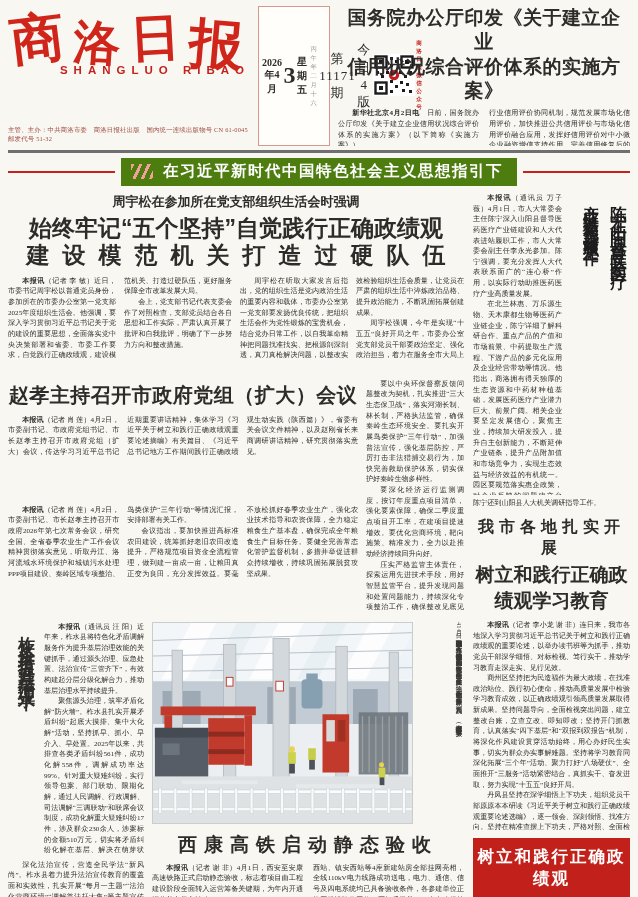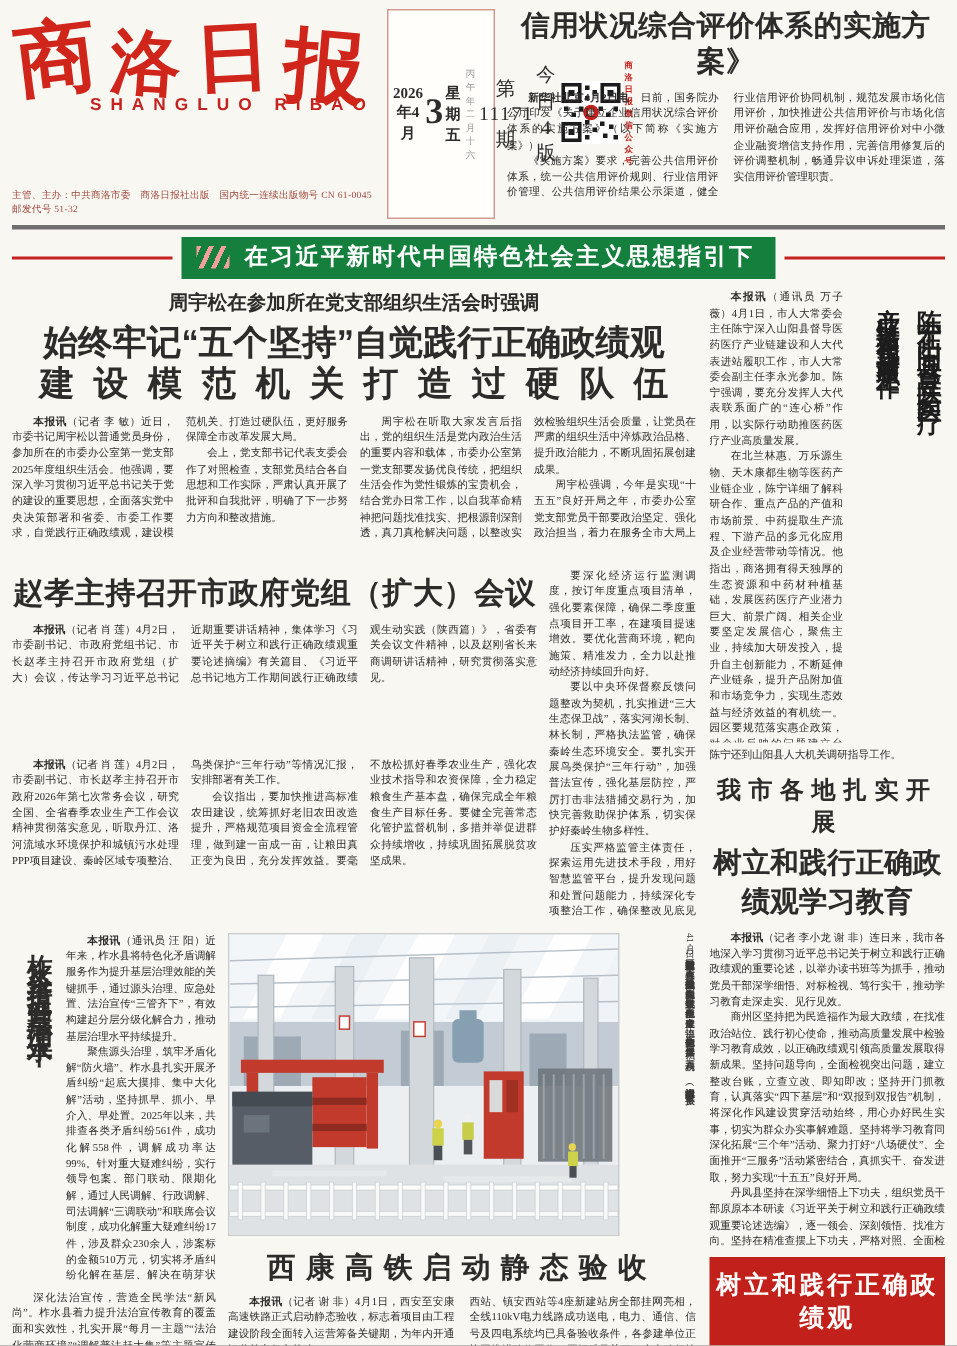--- a/index.html
+++ b/index.html
@@ -30,21 +30,21 @@
   .db-qrcap{font-size:5.6px;color:#c5211e;font-weight:bold;}
   .top-story{flex:1;display:flex;flex-direction:column;min-width:0;}
   .ts-headline{font-family:"Liberation Sans",sans-serif;font-weight:900;font-size:19px;
                line-height:1.28;text-align:center;letter-spacing:.5px;}
   .ts-body{margin-top:5px;column-count:2;column-gap:10px;font-size:7.1px;line-height:1.5;
            text-align:justify;flex:1;overflow:hidden;}
   .header-rule{height:3px;background:#6f6f6f;margin:4px 0 5px;}
   
   .banner{display:flex;align-items:center;gap:6px;margin:2px 0 7px;}
   .banner-line{flex:1;height:2px;background:#c5211e;}
-  .banner-bar{background:#15803d;color:#fff;font-family:"Liberation Sans",sans-serif;
+  .banner-bar{background:#4d7c0f;color:#fff;font-family:"Liberation Sans",sans-serif;
               font-weight:900;font-size:15.5px;letter-spacing:1.5px;padding:3px 14px 4px 10px;
               display:flex;align-items:center;}
   .banner-stripes{width:22px;height:15px;margin-right:10px;flex:none;
      background:repeating-linear-gradient(115deg,#f2a09c 0 3px,rgba(0,0,0,0) 3px 7.5px);}
   
   .para{margin:0;text-indent:2em;}
   .bodytext{font-size:7.1px;line-height:1.5;text-align:justify;overflow:hidden;}
   .lead-bold{font-weight:bold;}
   
   .main{display:flex;gap:9px;align-items:stretch;height:706px;}
@@ -156,20 +156,21 @@
           </g>
           <circle cx="21" cy="21" r="5.2" fill="#c5211e"></circle>
           <circle cx="21" cy="21" r="2" fill="#fff"></circle>
         </svg>
       </div>
       <div class="db-qrcap">商洛日报微信公众号</div>
     </div>
 
     <div class="top-story">
       <div class="ts-headline">
+        <div>国务院办公厅印发《关于建立企业</div>
         <div>信用状况综合评价体系的实施方案》</div>
       </div>
       <div class="ts-body bodytext">
         <p class="para"><b class="lead-bold">新华社北京4月2日电</b><span>　日前，国务院办公厅印发《关于建立企业信用状况综合评价体系的实施方案》（以下简称《实施方案》）。</span></p>
         <span><p class="para">《实施方案》要求，完善公共信用评价体系，统一公共信用评价规则、行业信用评价管理、公共信用评价结果公示渠道，健全行业信用评价协同机制，规范发展市场化信用评价，加快推进公共信用评价与市场化信用评价融合应用，发挥好信用评价对中小微企业融资增信支持作用，完善信用修复后的评价调整机制，畅通异议申诉处理渠道，落实信用评价管理职责。</p></span>
       </div>
     </div>
   </div>
 
   <div class="header-rule"></div>
@@ -202,21 +203,21 @@
           <div class="mid-h">赵孝主持召开市政府党组（扩大）会议</div>
           <div class="zhao-body bodytext">
             <p class="para"><b class="lead-bold">本报讯</b><span>（记者 肖 莲）4月2日，市委副书记、市政府党组书记、市长赵孝主持召开市政府党组（扩大）会议，传达学习习近平总书记近期重要讲话精神，集体学习《习近平关于树立和践行正确政绩观重要论述摘编》有关篇目、《习近平总书记地方工作期间践行正确政绩观生动实践（陕西篇）》，省委有关会议文件精神，以及赵刚省长来商调研讲话精神，研究贯彻落实意见。</span></p>
           </div>
           <div class="cw-body bodytext">
             <p class="para"><b class="lead-bold">本报讯</b><span>（记者 肖 莲）4月2日，市委副书记、市长赵孝主持召开市政府2026年第七次常务会议，研究全国、全省春季农业生产工作会议精神贯彻落实意见，听取丹江、洛河流域水环境保护和城镇污水处理PPP项目建设、秦岭区域专项整治、鸟类保护“三年行动”等情况汇报，安排部署有关工作。</span></p>
             <span><p class="para">会议指出，要加快推进高标准农田建设，统筹抓好老旧农田改造提升，严格规范项目资金全流程管理，做到建一亩成一亩，让粮田真正变为良田，充分发挥效益。要毫不放松抓好春季农业生产，强化农业技术指导和农资保障，全力稳定粮食生产基本盘，确保完成全年粮食生产目标任务。要健全完善常态化管护监督机制，多措并举促进群众持续增收，持续巩固拓展脱贫攻坚成果。</p></span>
           </div>
         </div>
         <div class="bc-cont bodytext">
-          <span><p class="para">要深化经济运行监测调度，按订年度重点项目清单，强化要素保障，确保二季度重点项目开工率，在建项目提速增效。要优化营商环境，靶向施策、精准发力，全力以赴推动经济持续回升向好。</p><p class="para">要以中央环保督察反馈问题整改为契机，扎实推进“三大生态保卫战”，落实河湖长制、林长制，严格执法监管，确保秦岭生态环境安全。要扎实开展鸟类保护“三年行动”，加强普法宣传，强化基层防控，严厉打击非法猎捕交易行为，加快完善救助保护体系，切实保护好秦岭生物多样性。</p><p class="para">压实严格监管主体责任，探索运用先进技术手段，用好智慧监管平台，提升发现问题和处置问题能力，持续深化专项整治工作，确保整改见底见效、问题动态清零。</p></span>
+          <span><p class="para">要以中央环保督察反馈问题整改为契机，扎实推进“三大生态保卫战”，落实河湖长制、林长制，严格执法监管，确保秦岭生态环境安全。要扎实开展鸟类保护“三年行动”，加强普法宣传，强化基层防控，严厉打击非法猎捕交易行为，加快完善救助保护体系，切实保护好秦岭生物多样性。</p><p class="para">要深化经济运行监测调度，按订年度重点项目清单，强化要素保障，确保二季度重点项目开工率，在建项目提速增效。要优化营商环境，靶向施策、精准发力，全力以赴推动经济持续回升向好。</p><p class="para">压实严格监管主体责任，探索运用先进技术手段，用好智慧监管平台，提升发现问题和处置问题能力，持续深化专项整治工作，确保整改见底见效、问题动态清零。</p></span>
         </div>
       </div>
 
       <div class="bottom-band">
         <div class="zs-block">
           <div class="zs-top">
             <div class="zs-vtitle">柞水多举措提升基层治理水平</div>
             <div class="zs-body bodytext">
               <p class="para"><b class="lead-bold">本报讯</b><span>（通讯员 汪 阳）近年来，柞水县将特色化矛盾调解服务作为提升基层治理效能的关键抓手，通过源头治理、应急处置、法治宣传“三管齐下”，有效构建起分层分级化解合力，推动基层治理水平持续提升。</span></p>
               <span><p class="para">聚焦源头治理，筑牢矛盾化解“防火墙”。柞水县扎实开展矛盾纠纷“起底大摸排、集中大化解”活动，坚持抓早、抓小、早介入、早处置。2025年以来，共排查各类矛盾纠纷561件，成功化解558件，调解成功率达99%。针对重大疑难纠纷，实行领导包案、部门联动、限期化解，通过人民调解、行政调解、司法调解“三调联动”和联席会议制度，成功化解重大疑难纠纷17件，涉及群众230余人，涉案标的金额510万元，切实将矛盾纠纷化解在基层、解决在萌芽状态。</p></span>

